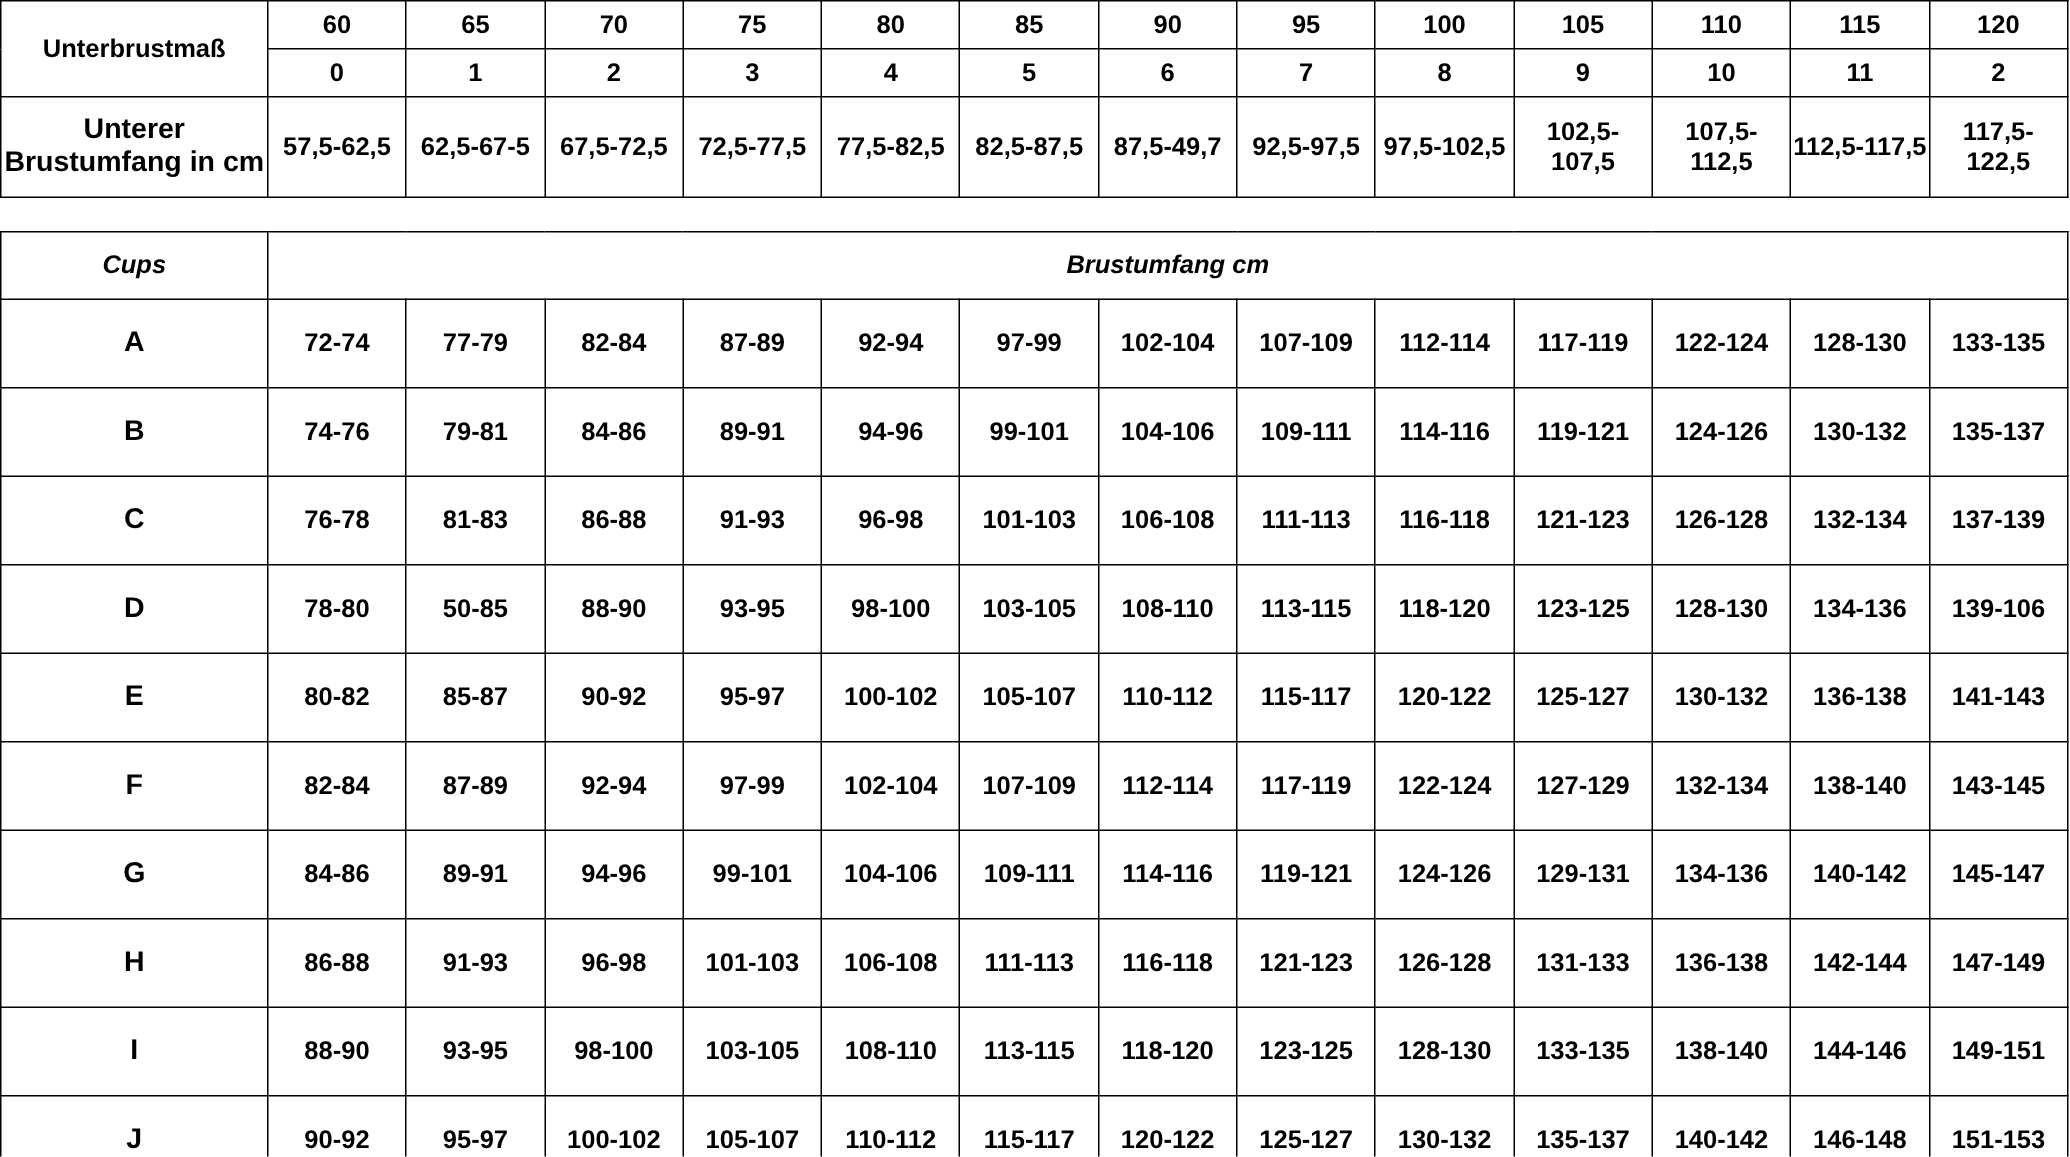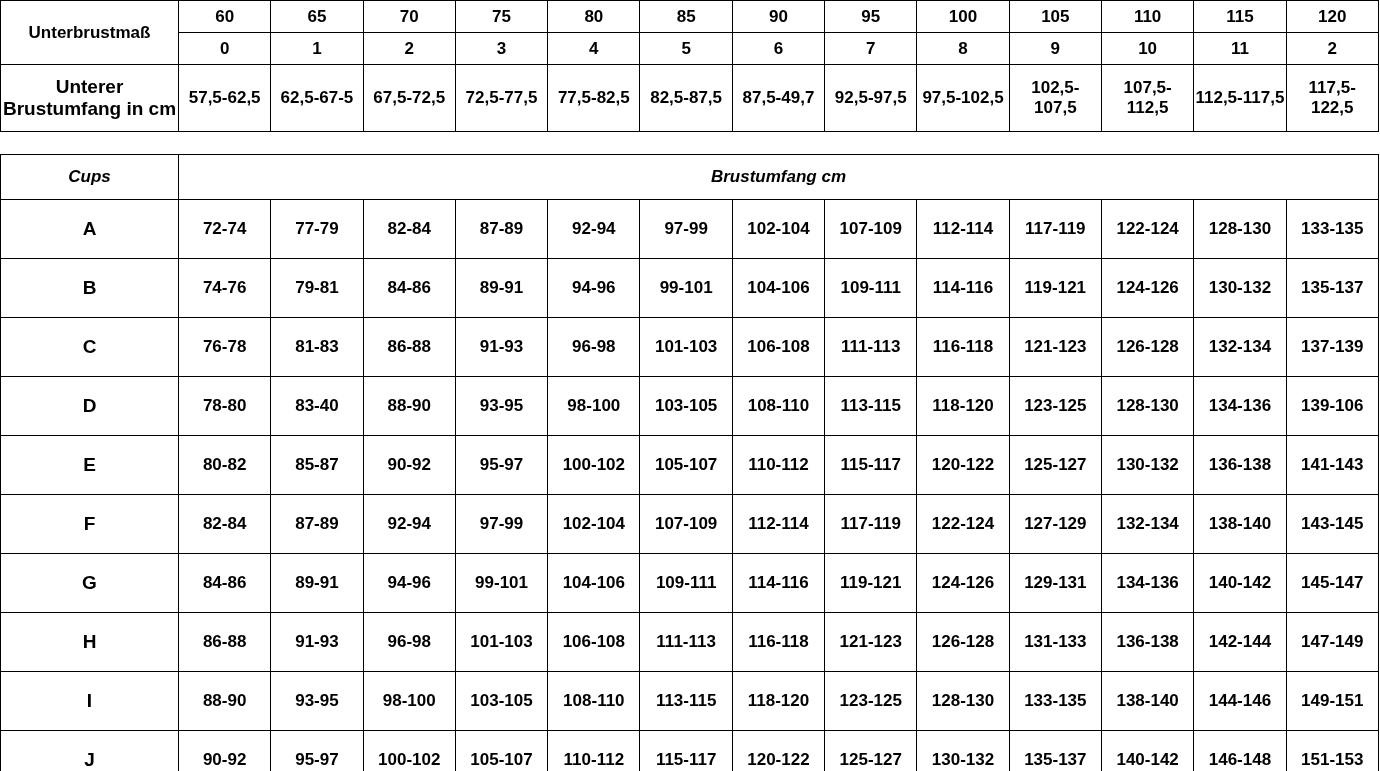--- a/index.html
+++ b/index.html
@@ -221,21 +221,21 @@
         <td>116-118</td>
         <td>121-123</td>
         <td>126-128</td>
         <td>132-134</td>
         <td>137-139</td>
       </tr>
 
       <tr class="cup-row">
         <td class="cup-letter">D</td>
         <td>78-80</td>
-        <td>83-40</td>
+        <td>50-85</td>
         <td>88-90</td>
         <td>93-95</td>
         <td>98-100</td>
         <td>103-105</td>
         <td>108-110</td>
         <td>113-115</td>
         <td>118-120</td>
         <td>123-125</td>
         <td>128-130</td>
         <td>134-136</td>

